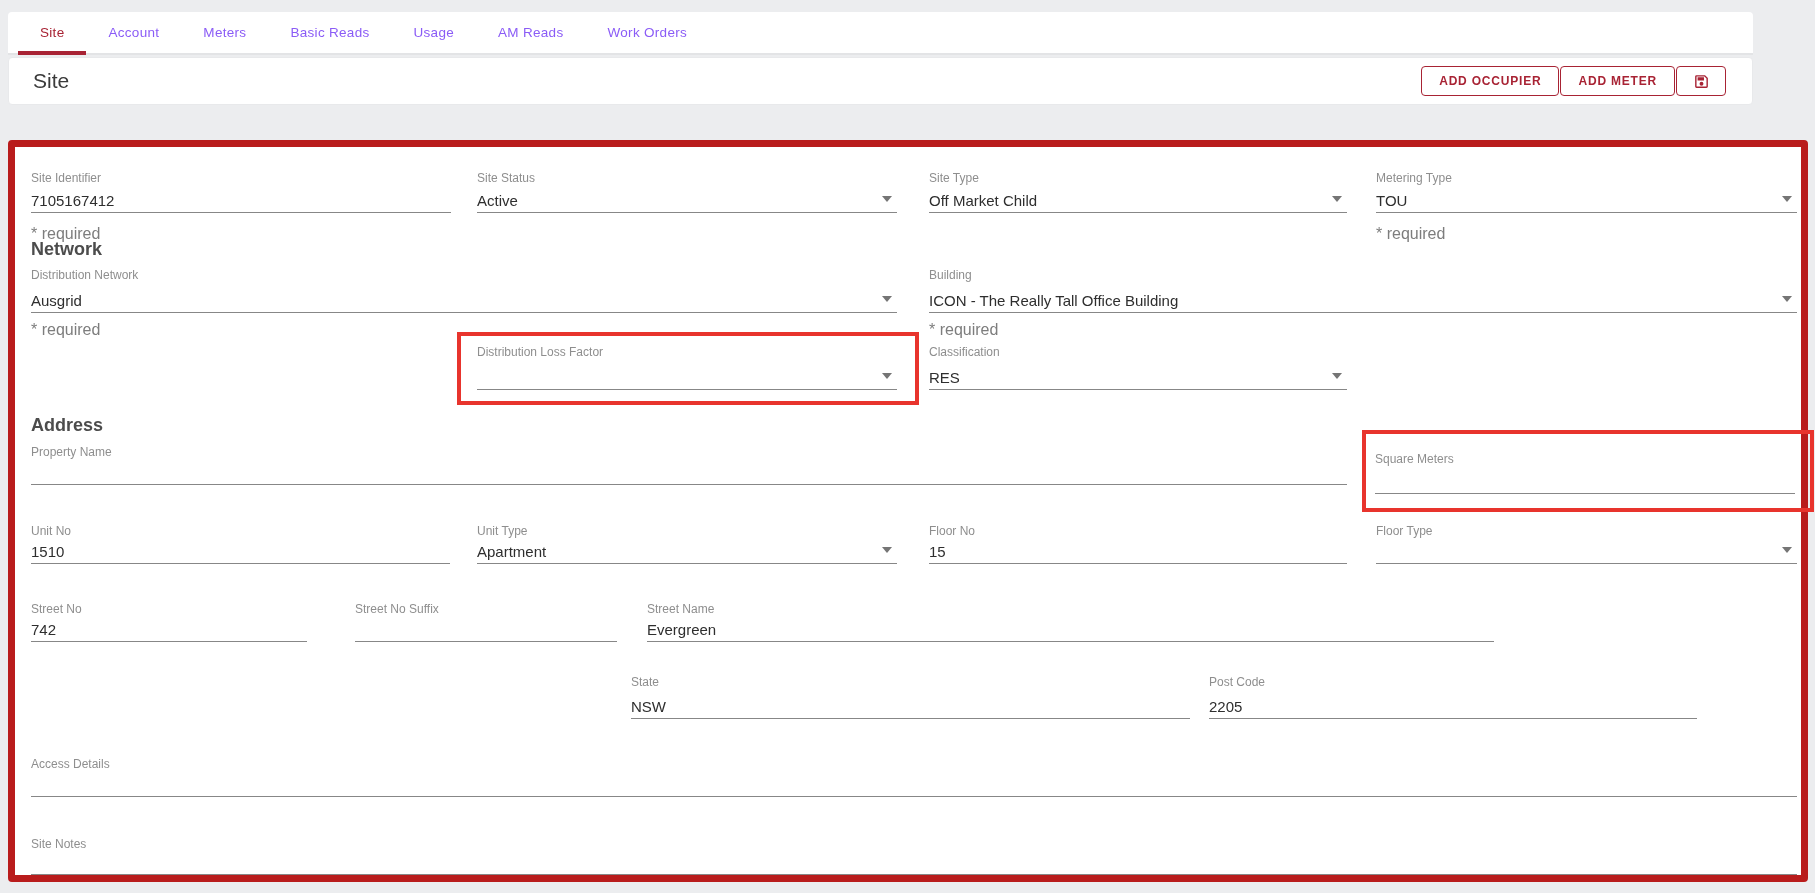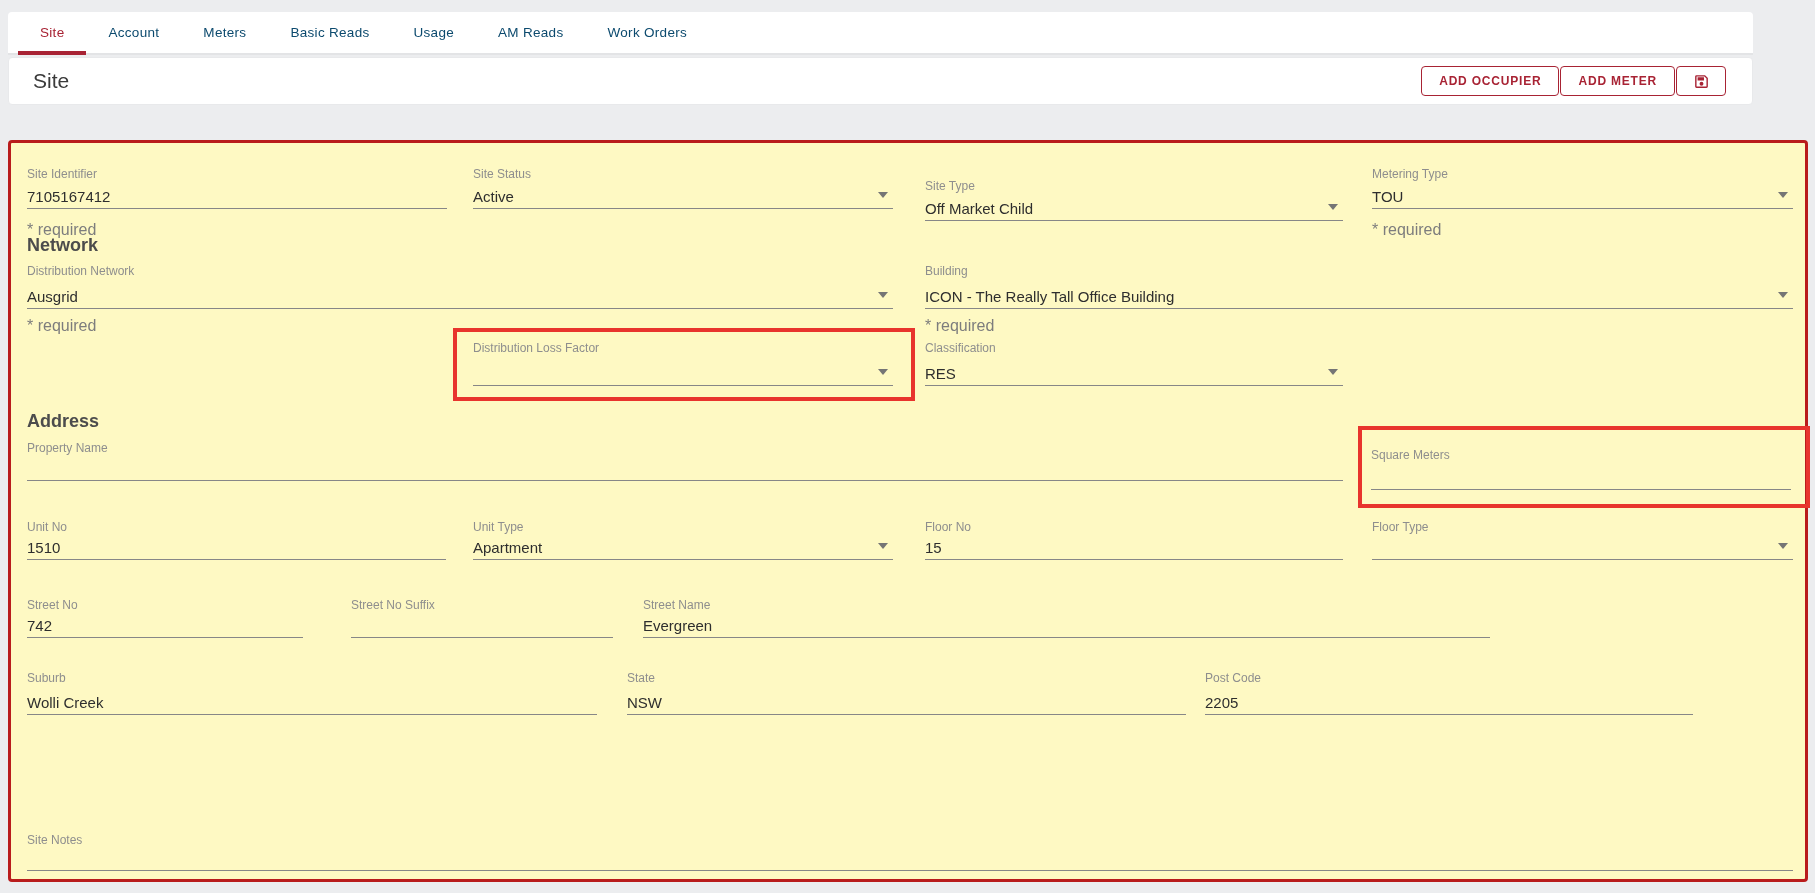--- a/index.html
+++ b/index.html
@@ -2,38 +2,38 @@
 <html><head>
 <meta charset="utf-8">
 <style>
   html,body{margin:0;padding:0;background:#ecedef;font-family:"Liberation Sans",sans-serif;}
   .stage{position:relative;width:1815px;height:893px;background:#ecedef;overflow:hidden;}
 
   
   .tabbar{position:absolute;left:8px;top:12px;width:1745px;height:43px;background:#ffffff;
           border-bottom:2px solid #e3e4e6;border-radius:4px 4px 0 0;display:flex;align-items:stretch;padding-left:10px;box-sizing:border-box;}
   .tab{position:relative;padding:0 22px;line-height:41px;font-size:13.5px;letter-spacing:.3px;
-       color:#0c4a6e;font-weight:500;cursor:pointer;white-space:nowrap;}
+       color:#8b5cf6;font-weight:500;cursor:pointer;white-space:nowrap;}
   .tab.active{color:#a82334;}
   .tab.active::after{content:"";position:absolute;left:0;right:0;bottom:-2px;height:4px;background:#a82334;}
 
   
   .headercard{position:absolute;left:8px;top:57px;width:1745px;height:48px;background:#fff;
               border-radius:4px;box-sizing:border-box;border:1px solid #e8e9eb;display:flex;align-items:center;}
   .pagetitle{font-size:21px;color:#3a3a3a;margin-left:24px;}
   .hbuttons{margin-left:auto;margin-right:26px;display:flex;gap:1px;align-items:center;}
   .obtn{height:30px;box-sizing:border-box;border:1px solid #a82334;border-radius:4px;background:#fff;
         color:#a82334;font-family:"Liberation Sans",sans-serif;font-size:12px;font-weight:700;letter-spacing:.8px;
         padding:0 17px;cursor:pointer;display:flex;align-items:center;}
   .obtn.iconbtn{width:50px;justify-content:center;padding:0;}
   .obtn svg{width:17px;height:17px;display:block;}
 
   
-  .formcard{position:absolute;left:8px;top:140px;width:1800px;height:742px;background:#fef9c3;
-            border-radius:4px;border:3px solid #b91c1c;box-sizing:border-box;}
+  .formcard{position:absolute;left:8px;top:140px;width:1800px;height:742px;background:#ffffff;
+            border-radius:4px;border:7px solid #b91c1c;box-sizing:border-box;}
   .field{position:absolute;border-bottom:1px solid #878787;box-sizing:border-box;cursor:text;}
   .flabel{font-size:12px;color:#8e8e8e;line-height:14px;white-space:nowrap;}
   .fvalue{position:absolute;left:0;bottom:3px;font-size:15px;color:#2e2e2e;white-space:nowrap;margin-top:25px;}
   .caret{position:absolute;right:5px;bottom:10px;width:0;height:0;
          border-left:5px solid transparent;border-right:5px solid transparent;border-top:6px solid #757575;}
   .note{position:absolute;font-size:16px;color:#7d7d7d;}
   .secheading{position:absolute;font-size:18px;font-weight:700;color:#4c4c4c;}
   .hlbox{position:absolute;border:4px solid #e8342d;box-sizing:border-box;pointer-events:none;}
 </style>
 </head>
@@ -70,21 +70,21 @@
 
     <div class="field" style="left:16px;top:24px;width:420px;height:42px">
       <div class="flabel">Site Identifier</div>
       <div class="fvalue">7105167412</div>
     </div>
     <div class="field" style="left:462px;top:24px;width:420px;height:42px">
       <div class="flabel">Site Status</div>
       <div class="fvalue">Active</div>
       <span class="caret"></span>
     </div>
-    <div class="field" style="left:914px;top:36px;width:418px;height:42px">
+    <div class="field" style="left:914px;top:24px;width:418px;height:42px">
       <div class="flabel">Site Type</div>
       <div class="fvalue">Off Market Child</div>
       <span class="caret"></span>
     </div>
     <div class="field" style="left:1361px;top:24px;width:421px;height:42px">
       <div class="flabel">Metering Type</div>
       <div class="fvalue">TOU</div>
       <span class="caret"></span>
     </div>
     <div class="note" style="left:16px;top:78px">* required</div>
@@ -153,33 +153,33 @@
     </div>
     <div class="field" style="left:340px;top:455px;width:262px;height:40px">
       <div class="flabel">Street No Suffix</div>
       <div class="fvalue"></div>
     </div>
     <div class="field" style="left:632px;top:455px;width:847px;height:40px">
       <div class="flabel">Street Name</div>
       <div class="fvalue">Evergreen</div>
     </div>
 
-    <div class="field" style="left:16px;top:528px;width:570px;height:44px">
-      <div class="flabel">Suburb</div>
-      <div class="fvalue">Wolli Creek</div>
-    </div>
     <div class="field" style="left:616px;top:528px;width:559px;height:44px">
       <div class="flabel">State</div>
       <div class="fvalue">NSW</div>
     </div>
     <div class="field" style="left:1194px;top:528px;width:488px;height:44px">
       <div class="flabel">Post Code</div>
       <div class="fvalue">2205</div>
     </div>
 
+    <div class="field" style="left:16px;top:610px;width:1766px;height:40px">
+      <div class="flabel">Access Details</div>
+      <div class="fvalue"></div>
+    </div>
 
     <div class="field" style="left:16px;top:690px;width:1766px;height:38px">
       <div class="flabel">Site Notes</div>
       <div class="fvalue"></div>
     </div>
 
   </div>
 </div>
 
 </body></html>

